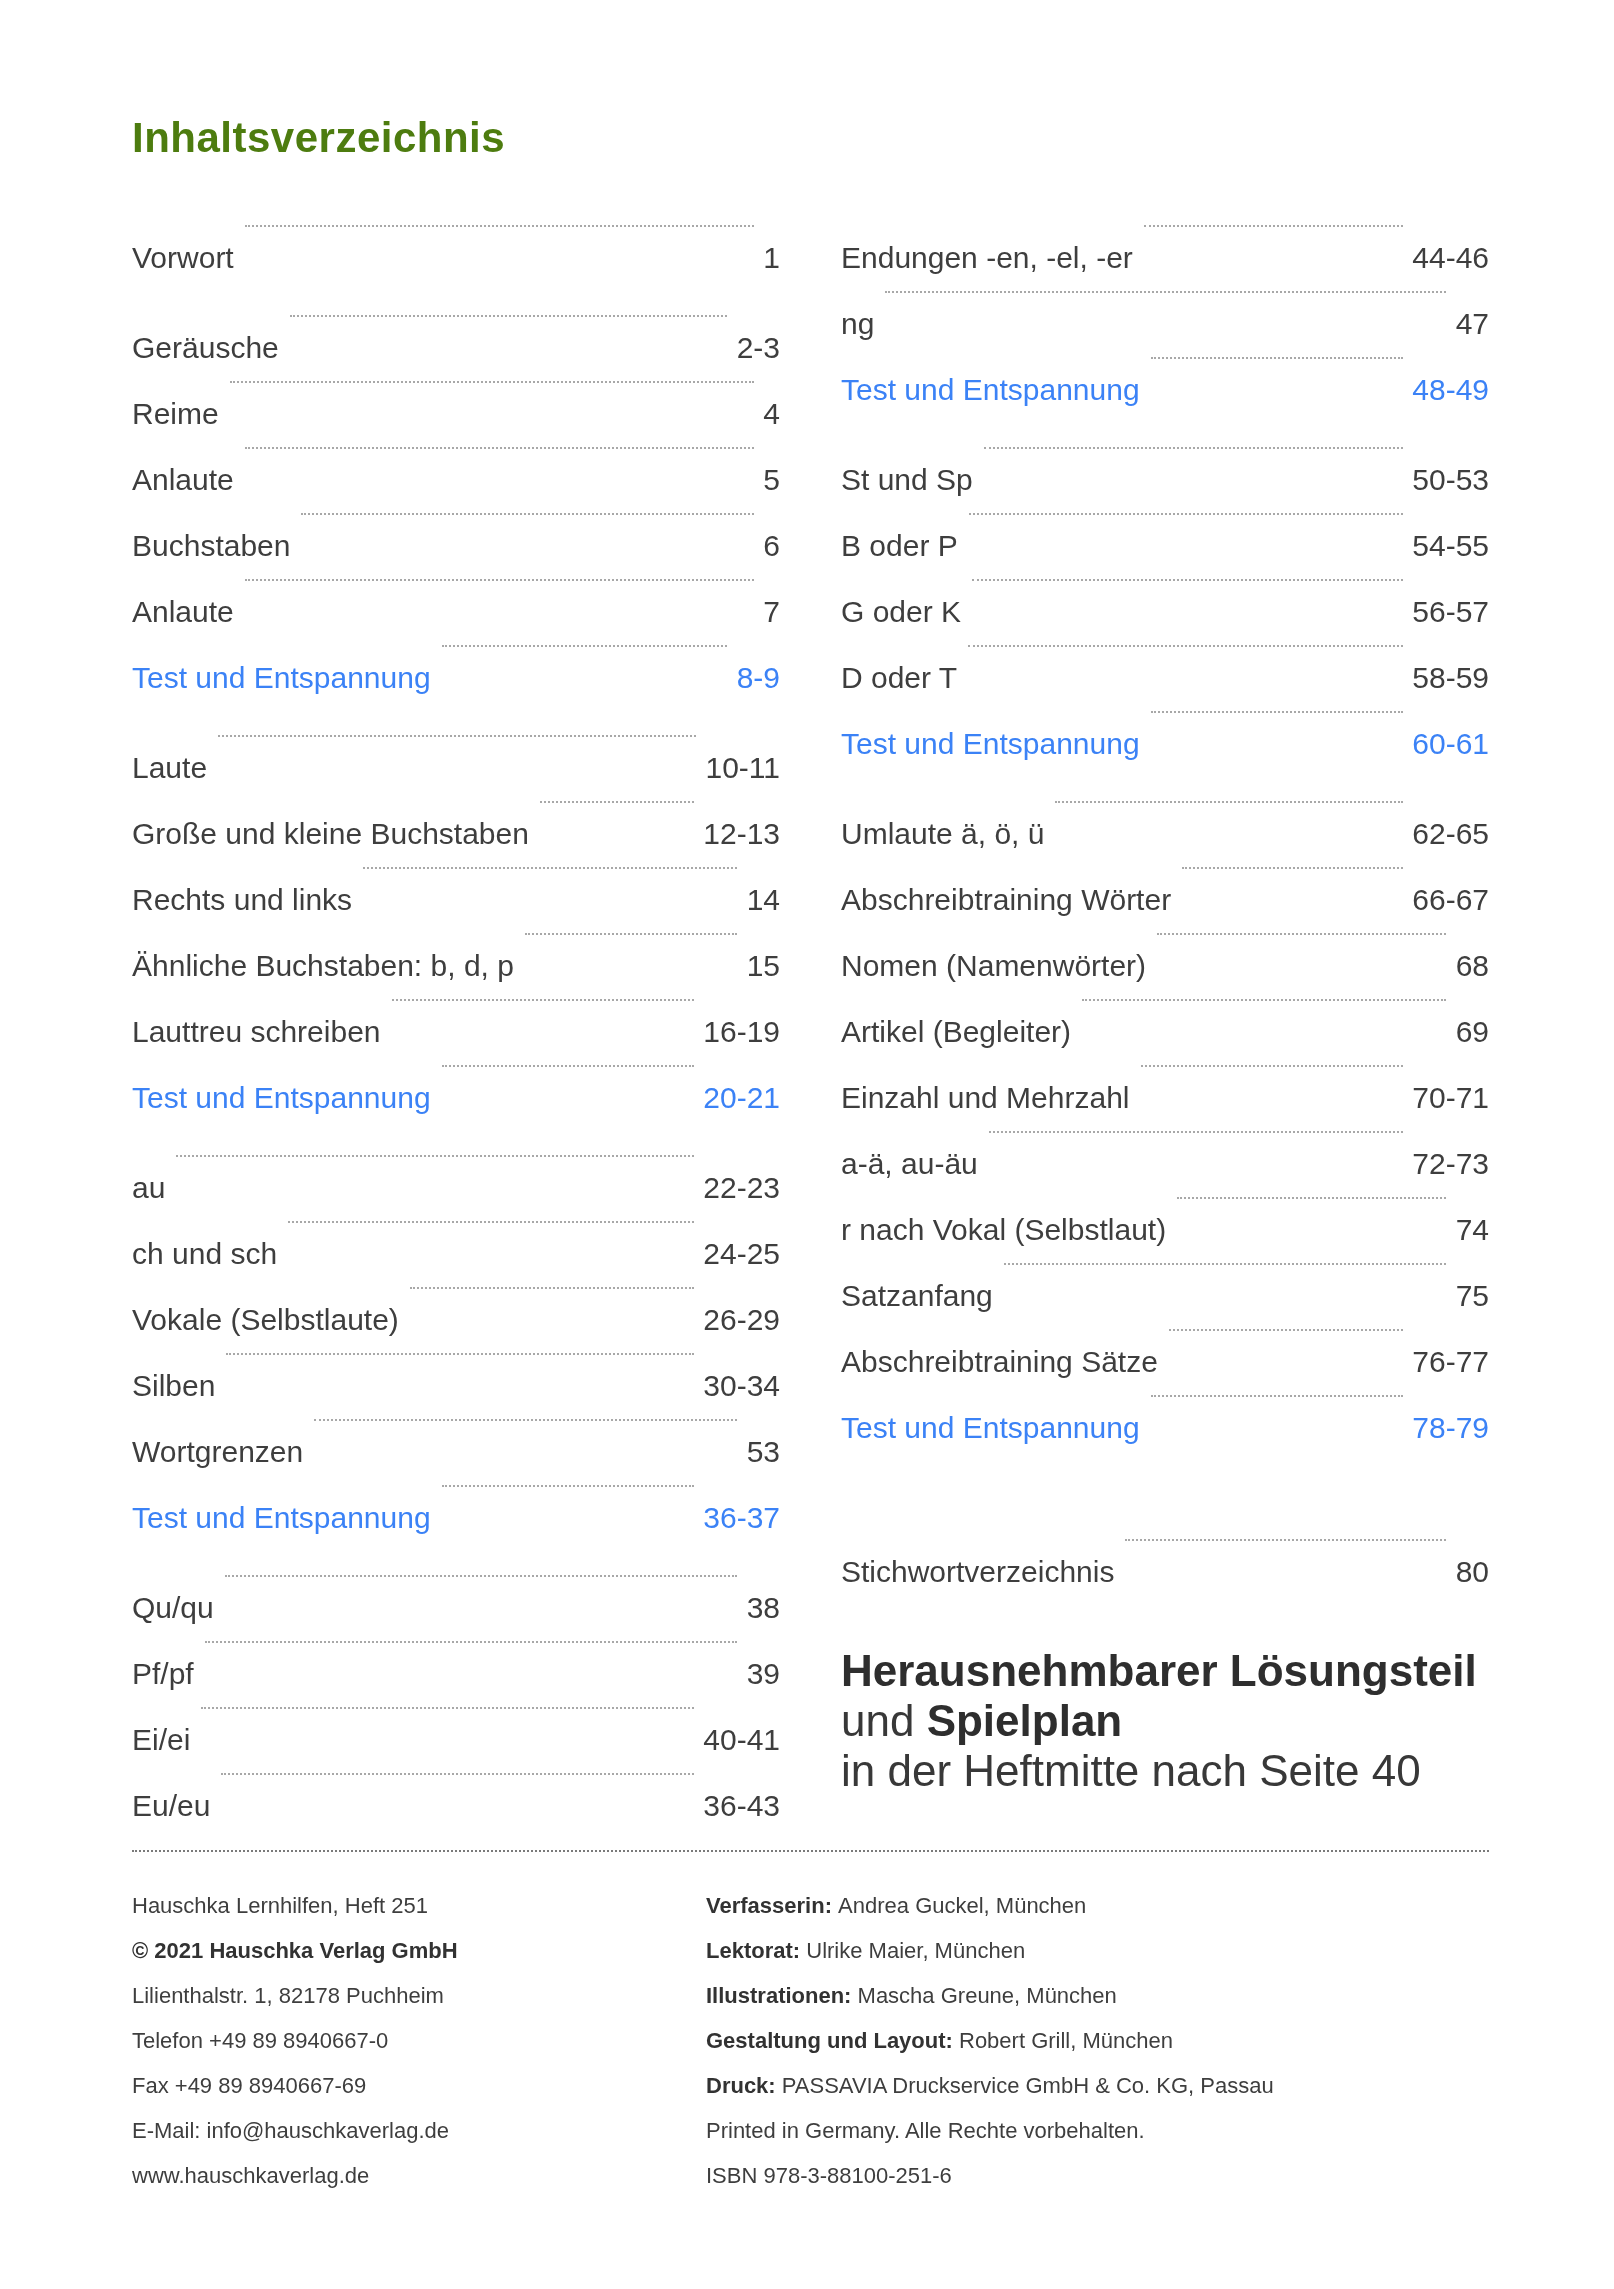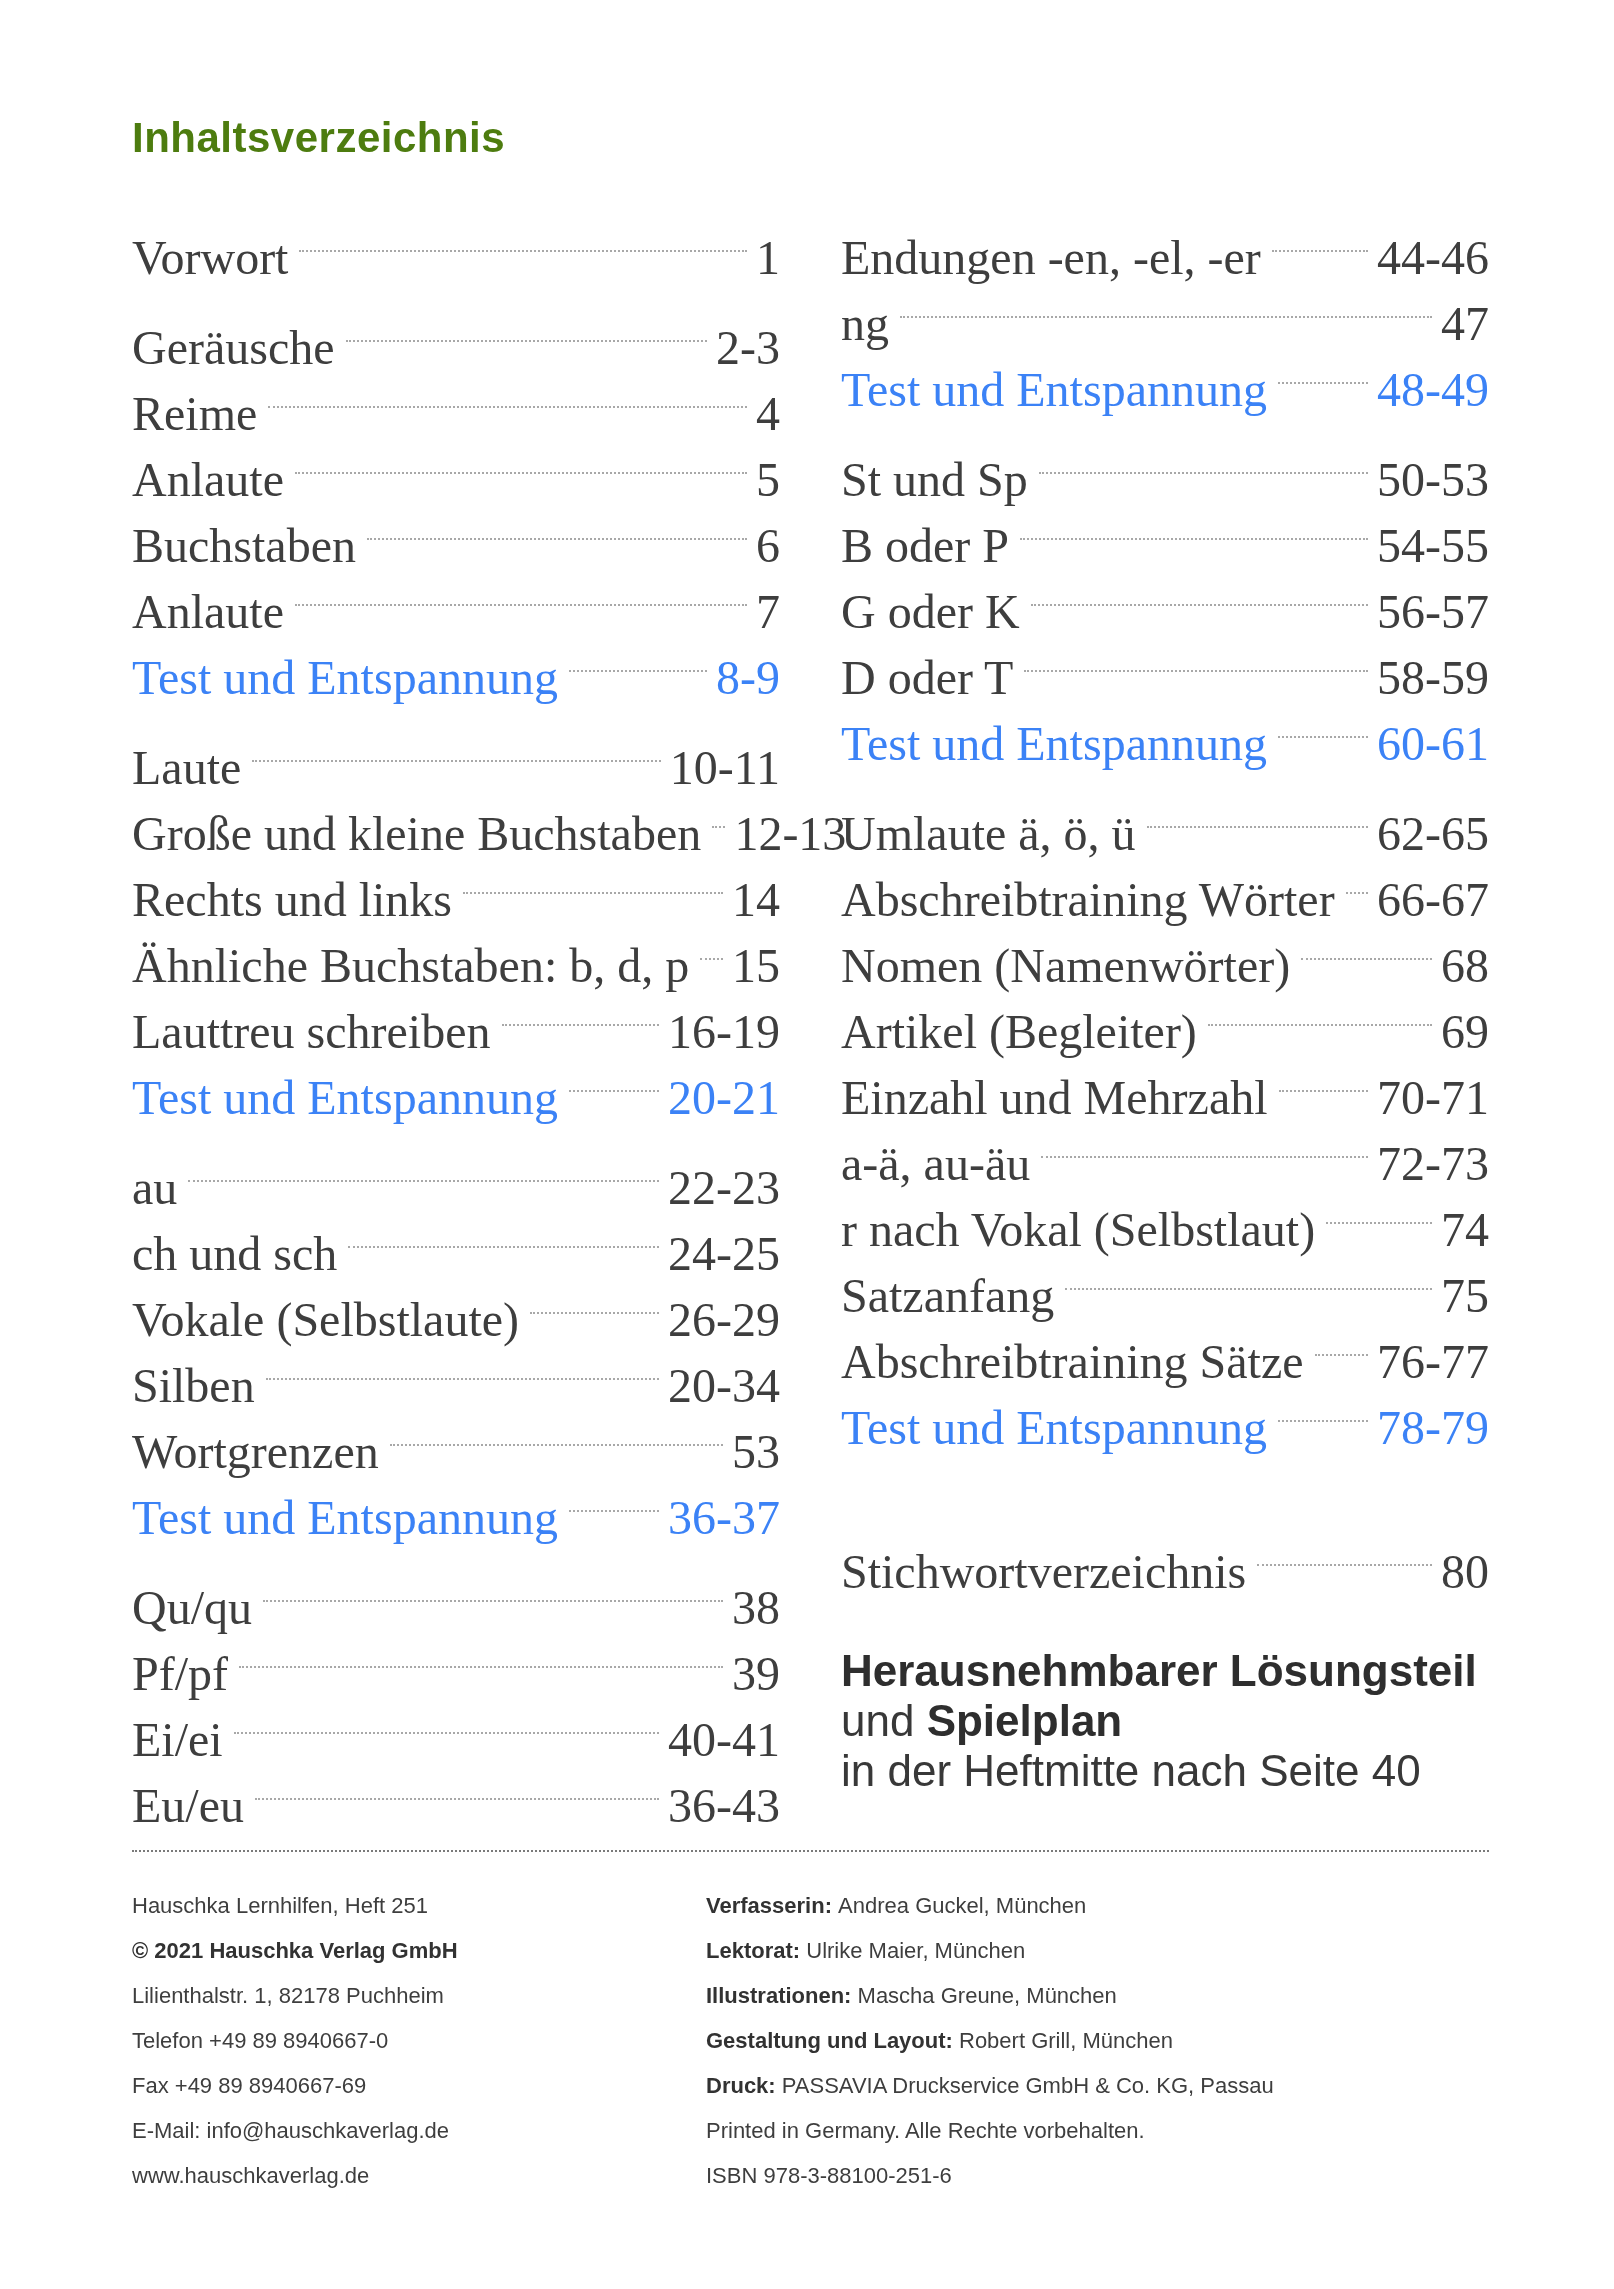--- a/index.html
+++ b/index.html
@@ -11,21 +11,21 @@
     position:relative;
     overflow:hidden;
   }
   .page{position:absolute;inset:0;padding:109px 125px 0 132px;box-sizing:border-box;}
   h1.title{
     font-size:42px;line-height:57px;font-weight:bold;
     color:#4d7c0f;margin:0 0 59px 0;letter-spacing:0.5px;
   }
   .columns{display:flex;gap:61px;}
   .col{width:648px;display:flex;flex-direction:column;}
-  .toc-row{display:flex;align-items:center;font-size:48px;line-height:66px;height:66px;font-family:Liberation Serif, serif;}
+  .toc-row{display:flex;align-items:flex-start;font-size:30px;line-height:66px;height:66px;}
   .toc-row.gap{margin-top:24px;}
   .toc-row.gap-big{margin-top:78px;}
   .toc-row.highlight{color:#3b82f6;}
   .toc-label{white-space:nowrap;}
   .toc-pages{white-space:nowrap;}
   .leader{
     flex:1;min-width:13px;height:0;
     border-bottom:2.8px dotted #a8a8a8;
     margin:0 9.2px 14px 11px;
   }
@@ -124,21 +124,21 @@
           <span class="toc-pages">24-25</span>
         </div>
         <div class="toc-row">
           <span class="toc-label">Vokale (Selbstlaute)</span>
           <span class="leader"></span>
           <span class="toc-pages">26-29</span>
         </div>
         <div class="toc-row">
           <span class="toc-label">Silben</span>
           <span class="leader"></span>
-          <span class="toc-pages">20-34</span>
+          <span class="toc-pages">30-34</span>
         </div>
         <div class="toc-row">
           <span class="toc-label">Wortgrenzen</span>
           <span class="leader"></span>
           <span class="toc-pages">53</span>
         </div>
         <div class="toc-row highlight">
           <span class="toc-label">Test und Entspannung</span>
           <span class="leader"></span>
           <span class="toc-pages">36-37</span>

